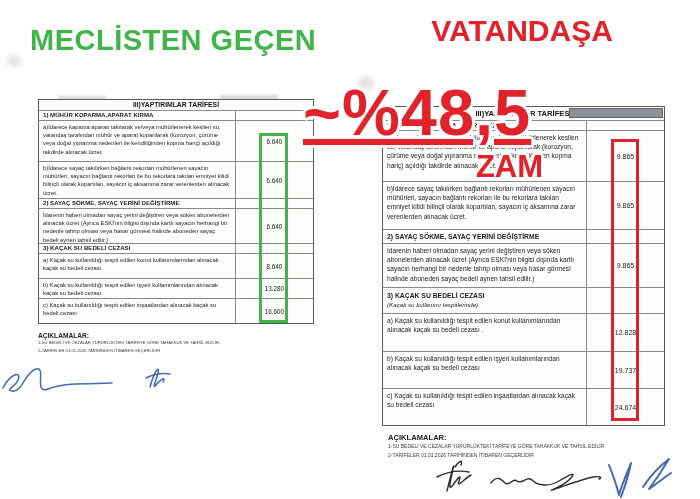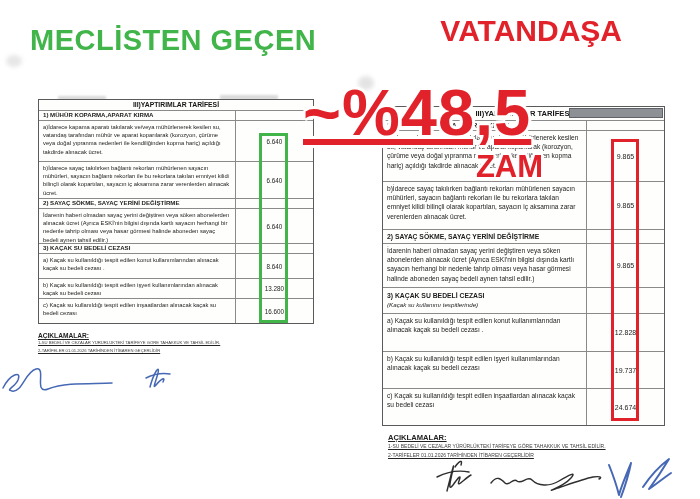--- a/index.html
+++ b/index.html
@@ -6,21 +6,21 @@
   .canvas{position:relative;width:700px;height:499px;background:#fff;overflow:hidden;
           font-family:"Liberation Sans",sans-serif;}
 
   
   .headline{position:absolute;font-weight:bold;z-index:6;line-height:1.05;}
   #hl-left{left:30px;top:25px;width:288px;text-align:left;font-size:29px;
            color:var(--green,#41b54a);letter-spacing:0.5px;}
   .red{color:var(--red,#e2222a);}
   .red-halo{text-shadow:-2px -2px 0 #fff,2px -2px 0 #fff,-2px 2px 0 #fff,2px 2px 0 #fff,
             -3px 0 0 #fff,3px 0 0 #fff,0 -3px 0 #fff,0 3px 0 #fff,0 0 5px #fff;}
-  #hl-r1{left:422px;top:15px;width:200px;text-align:right;font-size:30px;}
+  #hl-r1{left:422px;top:15px;width:200px;text-align:center;font-size:30px;}
   #hl-r2{left:422px;top:51px;width:200px;text-align:center;font-size:30px;}
   #hl-big{left:303px;top:80px;font-size:65px;letter-spacing:1px;line-height:1;text-decoration:underline;}
   #hl-zam{left:452px;top:151px;width:115px;text-align:center;font-size:31px;}
 
   
   .doc-table{position:absolute;border:1px solid var(--table_border,#5a5a5a);
              background:#fefefd;z-index:1;}
   .thead{text-align:center;font-weight:bold;color:#151515;}
   .trow{display:flex;border-top:1px solid var(--grid,#8a8a8a);}
   .c-text{box-sizing:border-box;padding:2px 4px;color:#1c1c1c;overflow:hidden;}
@@ -43,21 +43,21 @@
   #tbl-right .c-val{font-size:7px;}
   .gray-fill{position:absolute;right:1px;top:1px;width:94px;height:10px;
              background:var(--header_gray,#8d9196);border:1px solid #5f6368;
              box-sizing:border-box;}
 
   .hbox{position:absolute;box-sizing:border-box;z-index:3;background:transparent;}
   #box-green{left:220px;top:33px;width:29px;height:190px;border:3px solid var(--green,#41b54a);}
   #box-red{left:228px;top:32px;width:28px;height:282px;border:3px solid var(--red,#e2222a);}
 
   
-  .notes{position:absolute;color:#222;z-index:1;text-decoration:underline;}
+  .notes{position:absolute;color:#222;z-index:1;}
   .notes .n-title{font-weight:bold;}
   .notes .n-line{color:#3d3d3d;}
   #notes-left{left:38px;top:332px;}
   #notes-left .n-title{font-size:6.6px;}
   #notes-left .n-line{font-size:4.2px;line-height:1.8;}
   #notes-right{left:388px;top:433px;}
   #notes-right .n-title{font-size:7.6px;}
   #notes-right .n-line{font-size:5px;line-height:1.8;}
 
   

